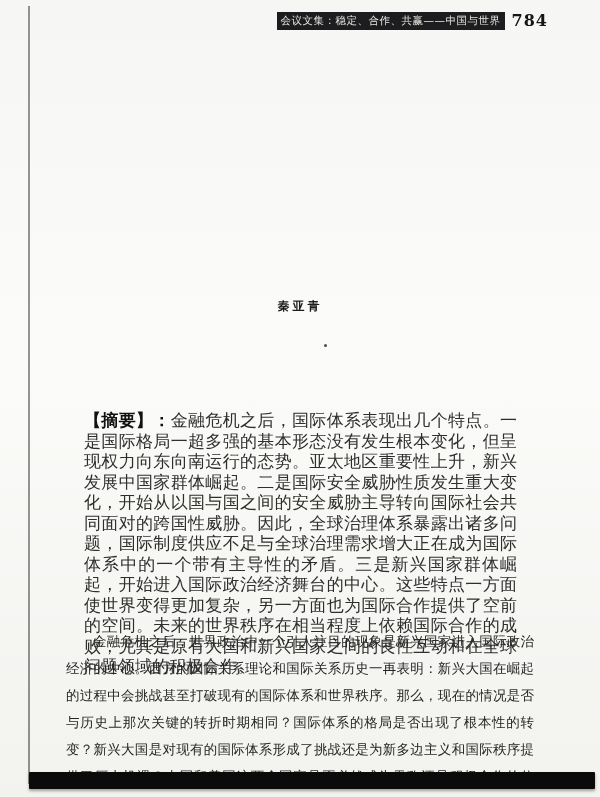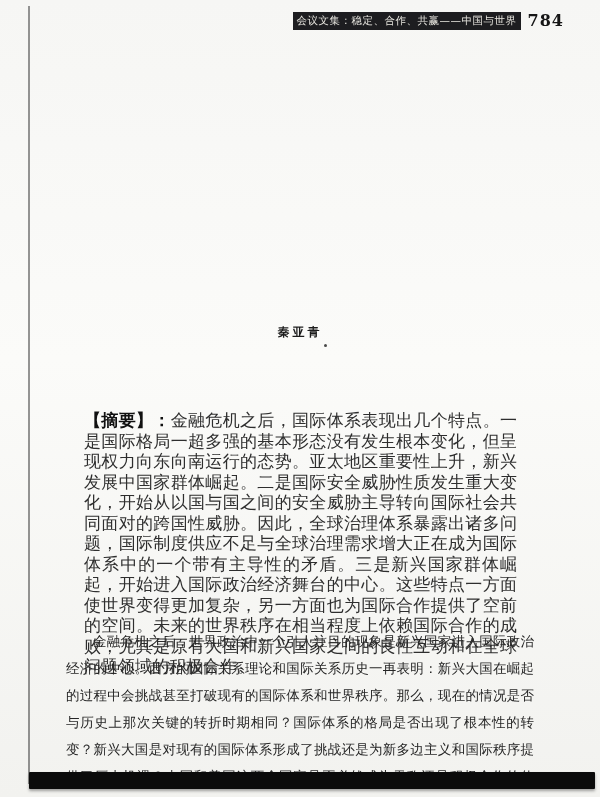--- a/index.html
+++ b/index.html
@@ -29,21 +29,21 @@
     left: 29px; top: 772px;
     width: 566px; height: 17px;
     background: #0b0b0b;
     border-radius: 1px;
     box-shadow: 0 2px 3px rgba(0,0,0,0.35);
   }
   
   .header {
     position: absolute;
     top: 11px;
-    right: 36px;
+    right: 52px;
     display: flex;
     align-items: center;
     gap: 7px;
     white-space: nowrap;
   }
   .header-label {
     background: #1d1d20;
     color: #e9e7e0;
     font-size: 10.5px;
     line-height: 15px;
@@ -72,21 +72,20 @@
   .author-name {
     position: absolute;
     top: 298px;
     left: 0;
     width: 100%;
     text-align: center;
     font-size: 12px;
     font-weight: bold;
     color: #1c1c1c;
     letter-spacing: 3px;
-    margin-top: 26px;
   }
   .scan-speck {
     position: absolute;
     top: 344px;
     left: 324px;
     width: 3px; height: 3px;
     border-radius: 50%;
     background: #4a4a4a;
   }
   

